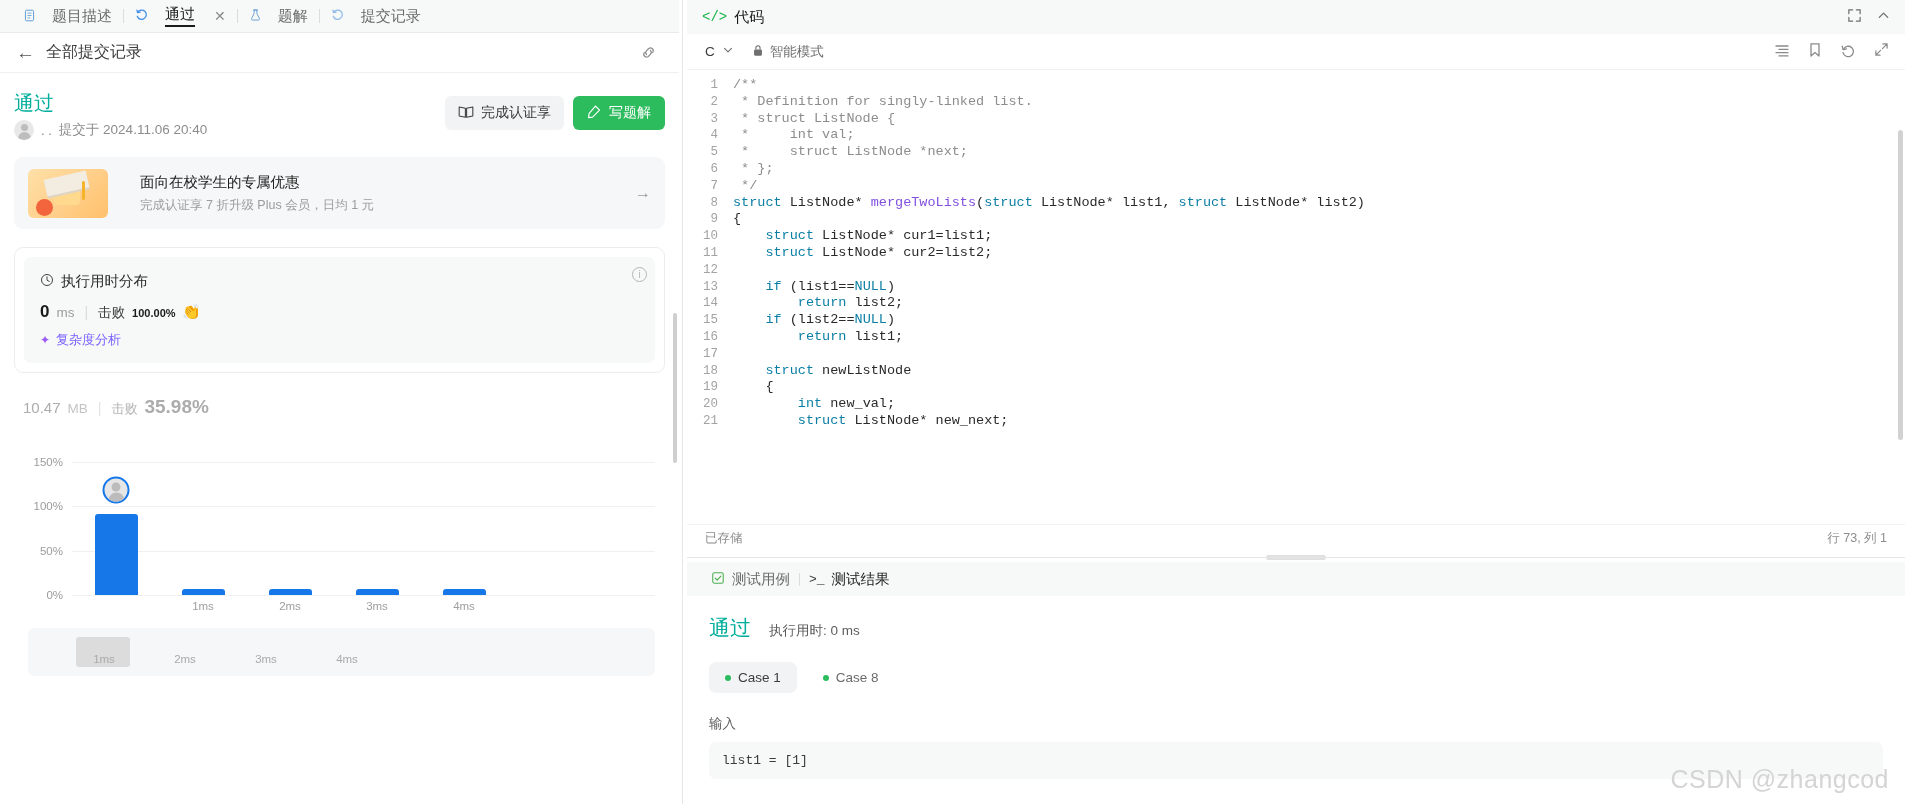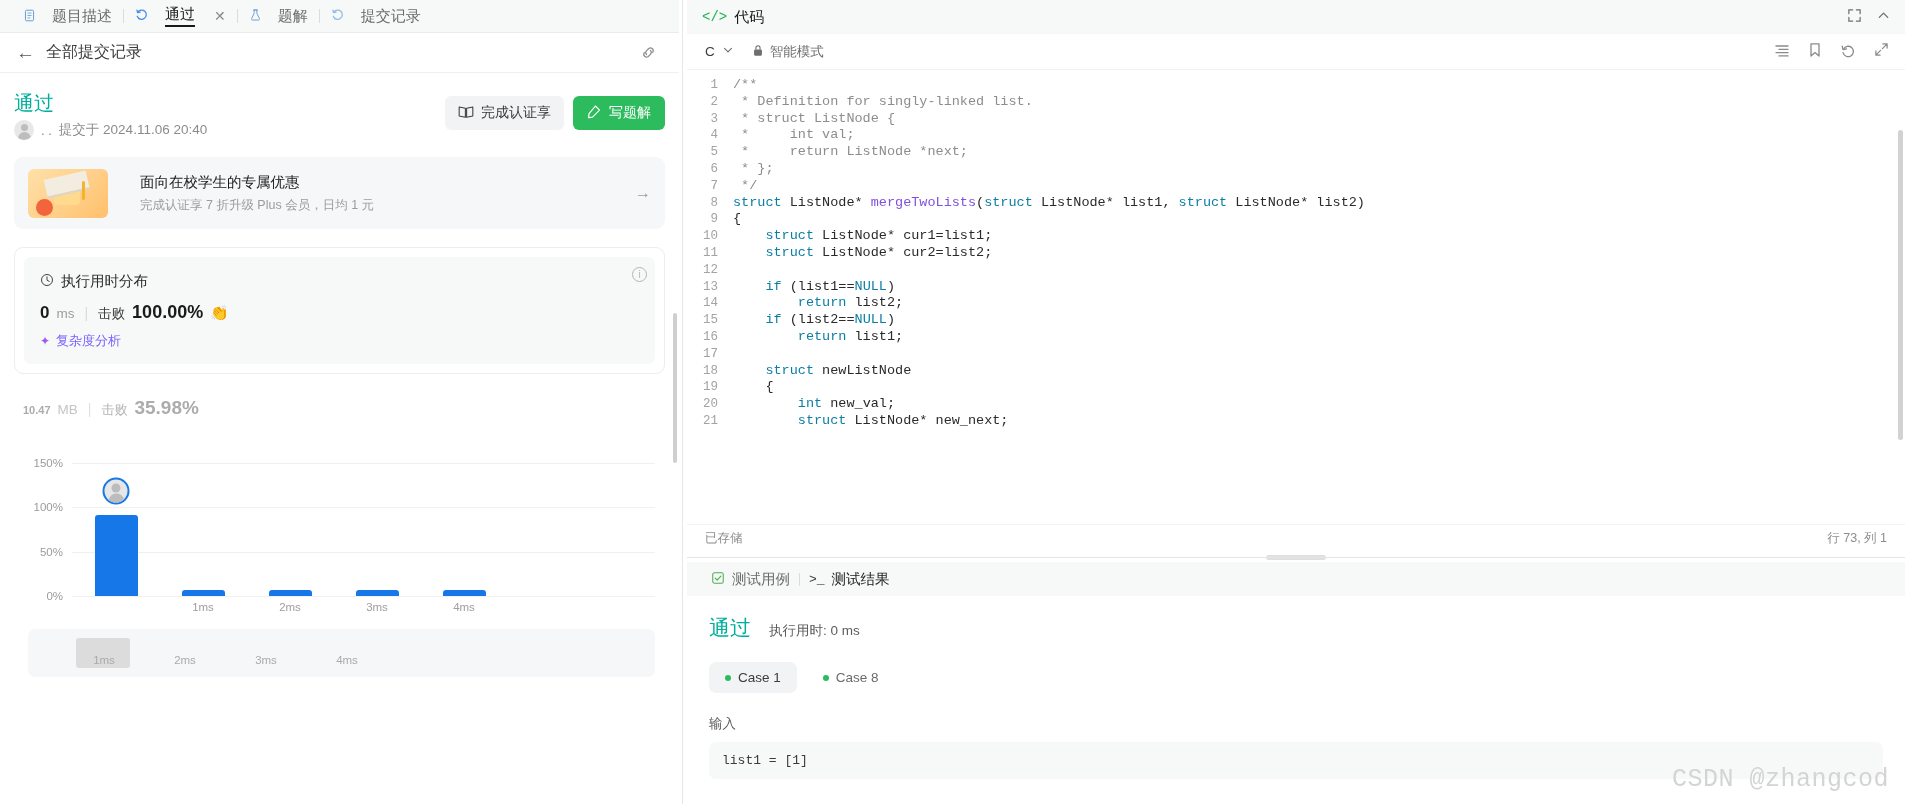--- a/index.html
+++ b/index.html
@@ -134,38 +134,38 @@
   }
   .stats-inner {
     background: #f7f8f8; border-radius: 7px; padding: 15px 16px 14px 16px;
   }
   .stats-head { display: flex; align-items: center; gap: 7px; font-size: 14.5px; color: #2d2d2d; }
   .stats-value { margin-top: 11px; display: flex; align-items: baseline; gap: 7px; }
   .v-big { font-size: 17px; font-weight: 700; color: #1a1a1a; }
   .v-unit { font-size: 13.5px; color: #9d9d9d; }
   .v-div { color: #dadada; font-size: 14px; margin: 0 3px; }
   .v-label { font-size: 13.5px; color: #3c3c3c; }
-  .v-pct { font-size: 18px; font-weight: 700; color: #1a1a1a; }
+  .v-pct { font-size: 11px; font-weight: 700; color: #1a1a1a; }
   .clap { font-size: 15px; }
   .complexity {
     margin-top: 9px; display: flex; align-items: center; gap: 6px;
     font-size: 13px; color: #7b61ff; cursor: pointer;
   }
   .sparkle { color: #9b5cf6; font-size: 12px; }
   .info-dot {
     position: absolute; right: 17px; top: 19px;
     width: 15px; height: 15px; border-radius: 50%;
     border: 1.2px solid #b5b5b5; color: #b5b5b5;
     font-size: 10px; line-height: 13px; text-align: center; cursor: pointer;
   }
 
   .mem-block { margin-top: 23px; padding: 0 9px; }
   .mem-head { display: flex; align-items: center; gap: 7px; font-size: 14px; color: #a3a3a3; }
   .mem-value { margin-top: 14px; display: flex; align-items: baseline; gap: 7px; }
-  .m-big { font-size: 11px; font-weight: 700; color: #acacac; }
+  .m-big { font-size: 15px; font-weight: 400; color: #acacac; }
   .m-unit { font-size: 13.5px; color: #c4c4c4; }
   .m-div { color: #e2e2e2; font-size: 14px; margin: 0 3px; }
   .m-label { font-size: 13px; color: #b4b4b4; }
   .m-pct { font-size: 19px; font-weight: 700; color: #acacac; }
 
   
   .chart-wrap { position: relative; margin-top: 22px; height: 180px; padding-left: 2px; }
   .chart-area { position: relative; height: 155px; margin-left: 56px; margin-right: 10px; }
   .grid-line { position: absolute; left: 0; right: 0; height: 1px; background: #f0f0f0; }
   .y-tick {
@@ -311,21 +311,21 @@
   .input-box {
     margin-top: 9px; background: #f7f8f8; border-radius: 7px;
     padding: 9px 13px; font-size: 13px; color: #3c3c3c;
     font-family: "Liberation Mono", monospace; line-height: 19px;
   }
 
   .watermark {
     position: absolute; right: 16px; bottom: 10px;
     font-size: 25px; color: #d4d4d4; font-weight: 400;
     letter-spacing: 0.5px; pointer-events: none;
-    font-family: Liberation Mono, monospace;
+    font-family: Liberation Sans, sans-serif;
   }
 </style>
 </head>
 <body>
 
 <div class="app">
 
   <div class="left-panel">
 
     <div class="tabbar">
@@ -584,21 +584,21 @@
           <div class="code-line">
             <span class="ln">3</span>
             <span class="code-text"><span class="cm"> * struct ListNode {</span></span>
           </div>
           <div class="code-line">
             <span class="ln">4</span>
             <span class="code-text"><span class="cm"> *     int val;</span></span>
           </div>
           <div class="code-line">
             <span class="ln">5</span>
-            <span class="code-text"><span class="cm"> *     return ListNode *next;</span></span>
+            <span class="code-text"><span class="cm"> *     struct ListNode *next;</span></span>
           </div>
           <div class="code-line">
             <span class="ln">6</span>
             <span class="code-text"><span class="cm"> * };</span></span>
           </div>
           <div class="code-line">
             <span class="ln">7</span>
             <span class="code-text"><span class="cm"> */</span></span>
           </div>
           <div class="code-line">

